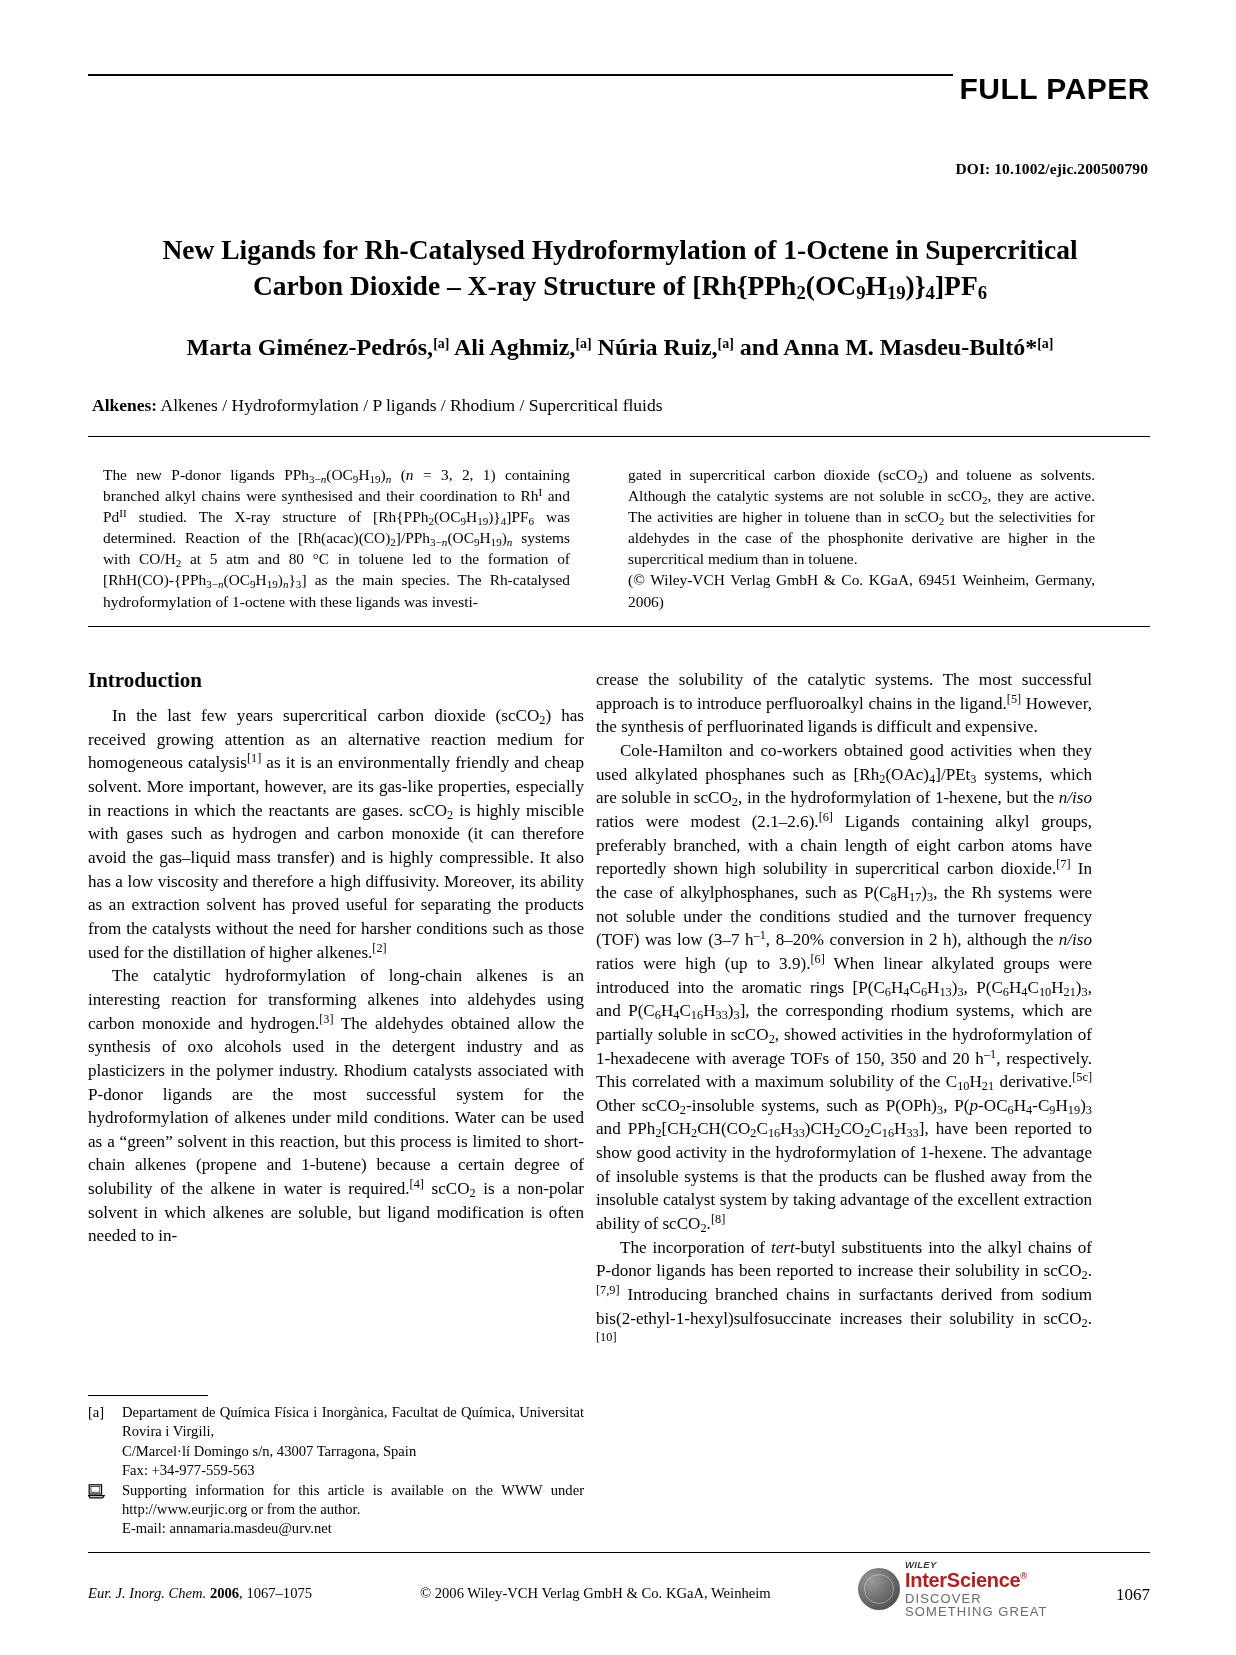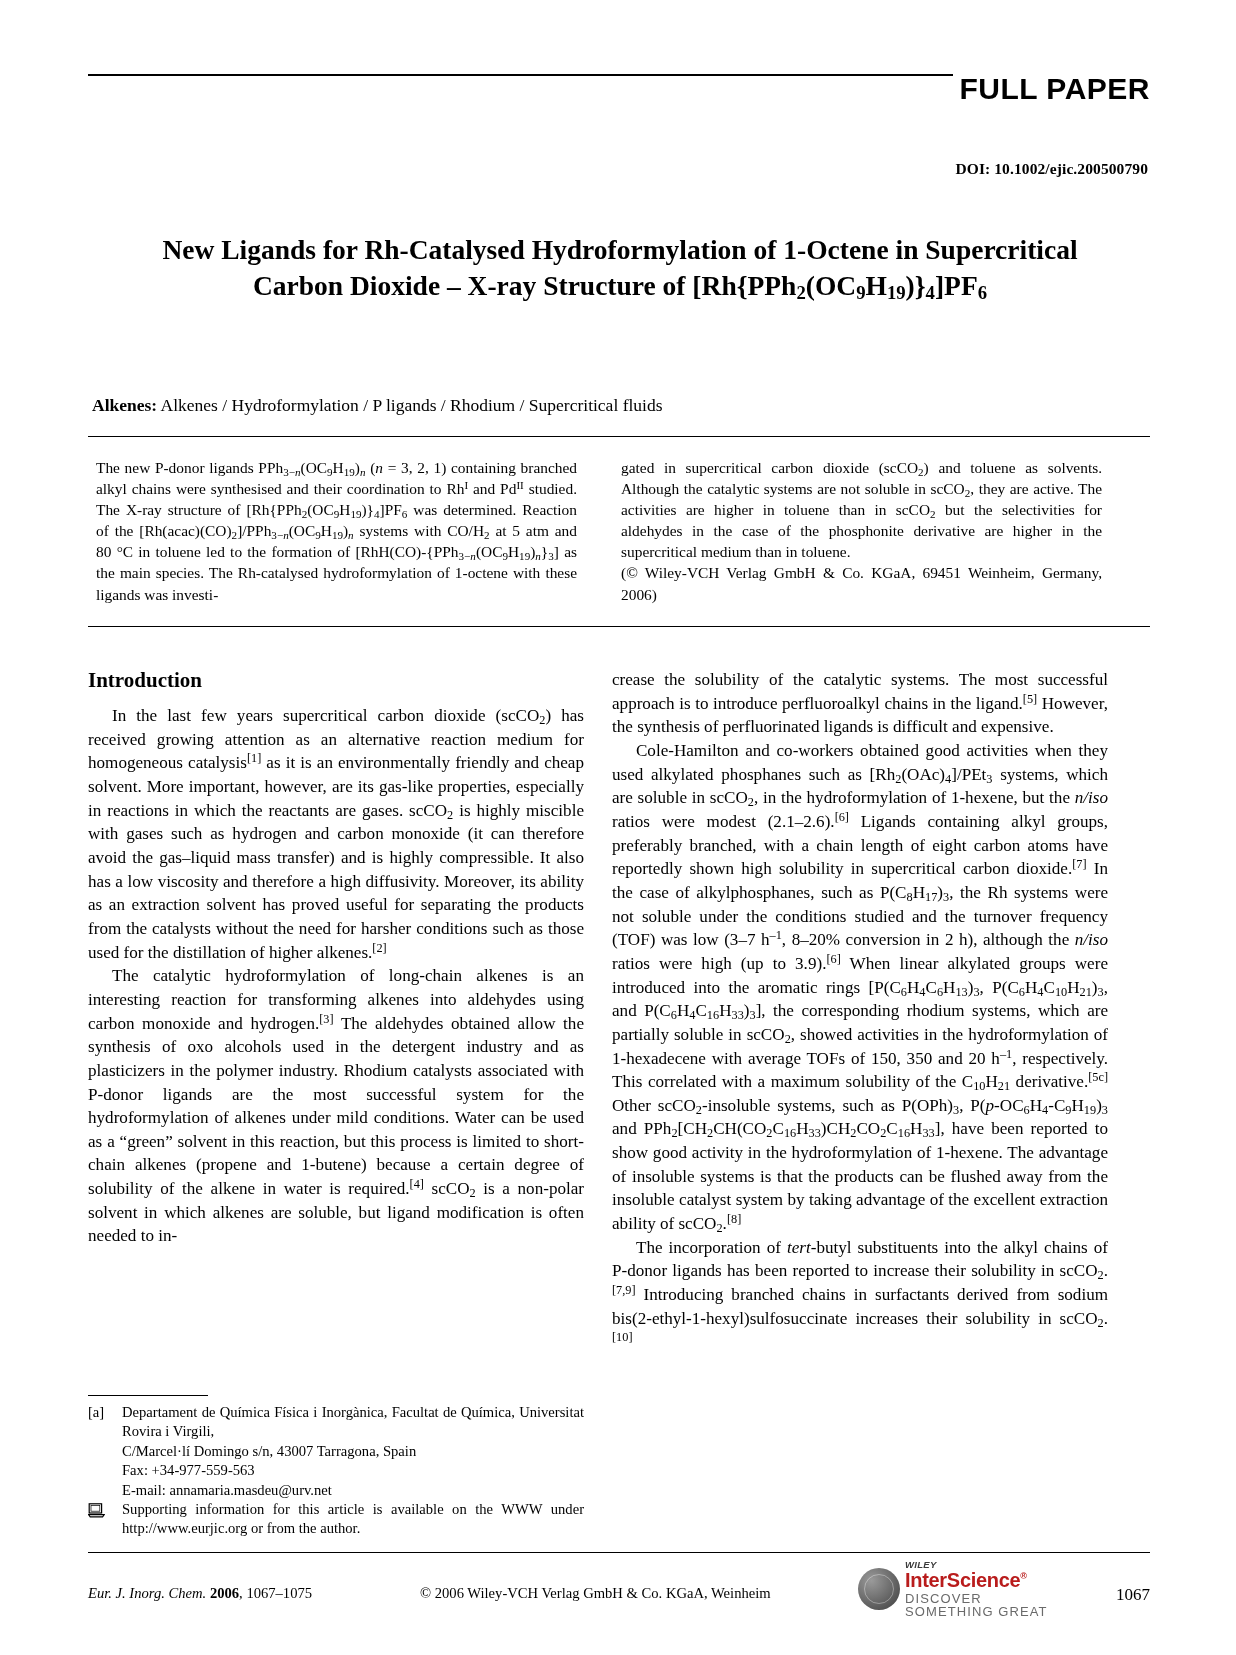--- a/index.html
+++ b/index.html
@@ -117,30 +117,30 @@
     display: flex;
     gap: 28px;
   }
   .abstract .col {
     width: 497px;
     font-size: 15.4px;
     line-height: 21.1px;
     text-align: justify;
     hyphens: none;
   }
-  .abstract .col p { margin: 8px; }
+  .abstract .col p { margin: 15px; }
 
   
   .body-cols {
     position: absolute;
     left: 88px;
     top: 668px;
     width: 1062px;
     display: flex;
-    gap: 28px;
+    gap: 12px;
   }
   .body-col {
     width: 496px;
   }
   .sect-head {
     font-family: "Liberation Serif", serif;
     font-weight: bold;
     font-size: 21px;
     line-height: 24px;
     margin: 0 0 12px 0;
@@ -283,20 +283,26 @@
     <div class="runhead-title">FULL PAPER</div>
   </div>
 
   <div class="doi">DOI: 10.1002/ejic.200500790</div>
 
   <div class="article-title">
     <span>New Ligands for Rh-Catalysed Hydroformylation of 1-Octene in Supercritical</span><br>
     <span><span>Carbon Dioxide – X-ray Structure of [Rh{PPh</span><sub>2</sub><span>(OC</span><sub>9</sub><span>H</span><sub>19</sub><span>)}</span><sub>4</sub><span>]PF</span><sub>6</sub></span>
   </div>
 
+  <div class="authors">
+    <span>Marta Giménez-Pedrós,</span><sup>[a]</sup>
+    <span>Ali Aghmiz,</span><sup>[a]</sup>
+    <span>Núria Ruiz,</span><sup>[a]</sup>
+    <span>and Anna M. Masdeu-Bultó*</span><sup>[a]</sup>
+  </div>
 
   <div class="keywords">
     <b>Alkenes:</b>
     <span>Alkenes / Hydroformylation / P ligands / Rhodium / Supercritical fluids</span>
   </div>
 
   <div class="abs-rule-top"></div>
   <div class="abstract">
     <div class="col">
       <p>The new P-donor ligands PPh<sub>3−<i>n</i></sub>(OC<sub>9</sub>H<sub>19</sub>)<sub><i>n</i></sub> (<i>n</i> = 3, 2, 1) containing branched alkyl chains were synthesised and their coordination to Rh<sup>I</sup> and Pd<sup>II</sup> studied. The X-ray structure of [Rh{PPh<sub>2</sub>(OC<sub>9</sub>H<sub>19</sub>)}<sub>4</sub>]PF<sub>6</sub> was determined. Reaction of the [Rh(acac)(CO)<sub>2</sub>]/PPh<sub>3−<i>n</i></sub>(OC<sub>9</sub>H<sub>19</sub>)<sub><i>n</i></sub> systems with CO/H<sub>2</sub> at 5 atm and 80 °C in toluene led to the formation of [RhH(CO)-{PPh<sub>3−<i>n</i></sub>(OC<sub>9</sub>H<sub>19</sub>)<sub><i>n</i></sub>}<sub>3</sub>] as the main species. The Rh-catalysed hydroformylation of 1-octene with these ligands was investi-</p>
@@ -328,35 +334,35 @@
         <span>Departament de Química Física i Inorgànica, Facultat de Química, Universitat Rovira i Virgili,</span>
       </div>
     </div>
     <div class="fn-row">
       <div class="fn-marker"></div>
       <div class="fn-text nojust">C/Marcel·lí Domingo s/n, 43007 Tarragona, Spain</div>
     </div>
     <div class="fn-row">
       <div class="fn-marker"></div>
       <div class="fn-text nojust">Fax: +34-977-559-563</div>
-    </div>
-    <div class="fn-row">
-      <div class="fn-marker"></div>
-      <div class="fn-text nojust">E-mail: annamaria.masdeu@urv.net</div>
     </div>
     <div class="fn-row">
       <div class="fn-icon">
         <svg width="17" height="15" viewBox="0 0 17 15" aria-hidden="true">
           <rect x="1.2" y="0.8" width="12.4" height="9.2" fill="none" stroke="#000" stroke-width="1.2"></rect>
           <rect x="3" y="2.6" width="8.8" height="5.6" fill="none" stroke="#000" stroke-width="0.7"></rect>
           <path d="M0.6 11.6 H16.2 L14.6 13.9 H2.2 Z" fill="none" stroke="#000" stroke-width="1.1"></path>
         </svg>
       </div>
       <div class="fn-text">Supporting information for this article is available on the WWW under http://www.eurjic.org or from the author.</div>
     </div>
+    <div class="fn-row">
+      <div class="fn-marker"></div>
+      <div class="fn-text nojust">E-mail: annamaria.masdeu@urv.net</div>
+    </div>
   </div>
 
   <div class="footer-rule"></div>
   <div class="footer">
     <div class="footer-left">
       <span>Eur. J. Inorg. Chem.</span>
       <b>2006</b><span class="norm">, 1067–1075</span>
     </div>
     <div class="footer-center">© 2006 Wiley-VCH Verlag GmbH &amp; Co. KGaA, Weinheim</div>
     <div class="iscience">

